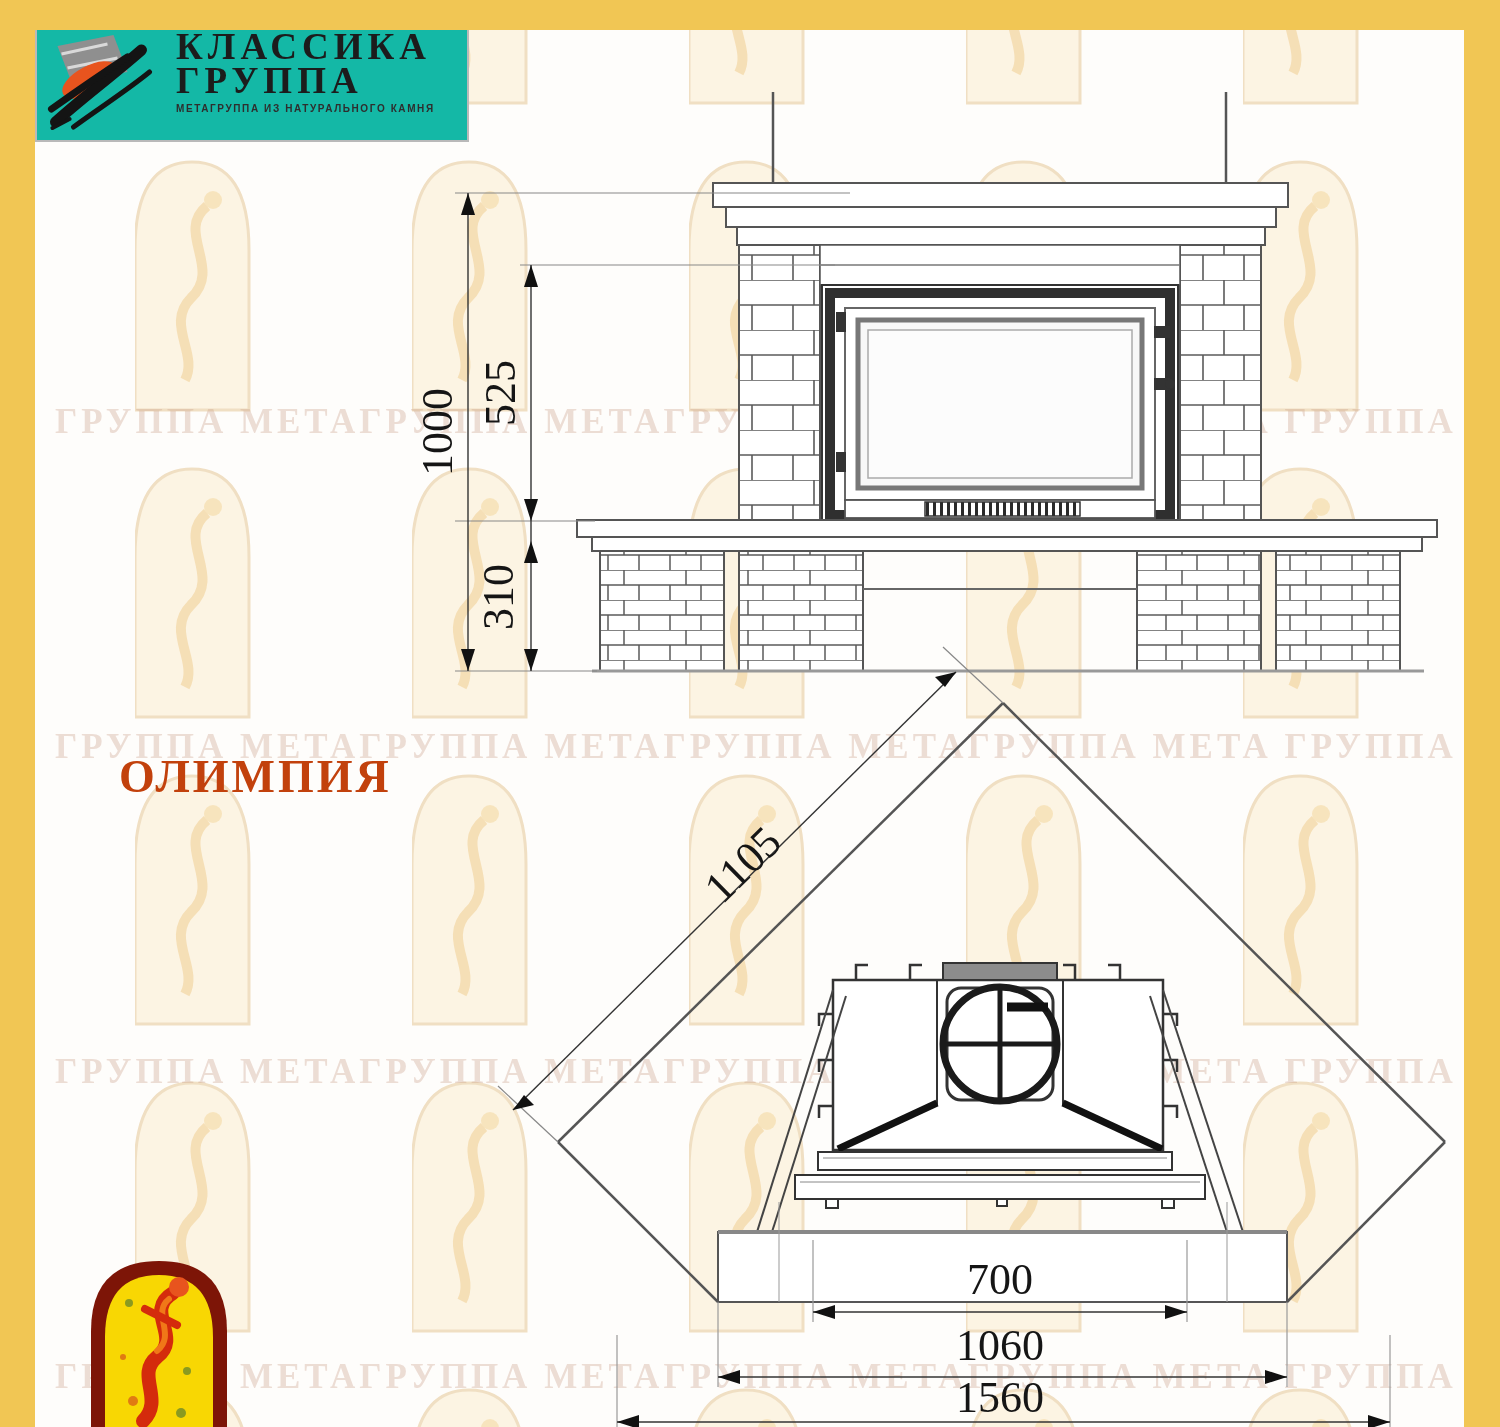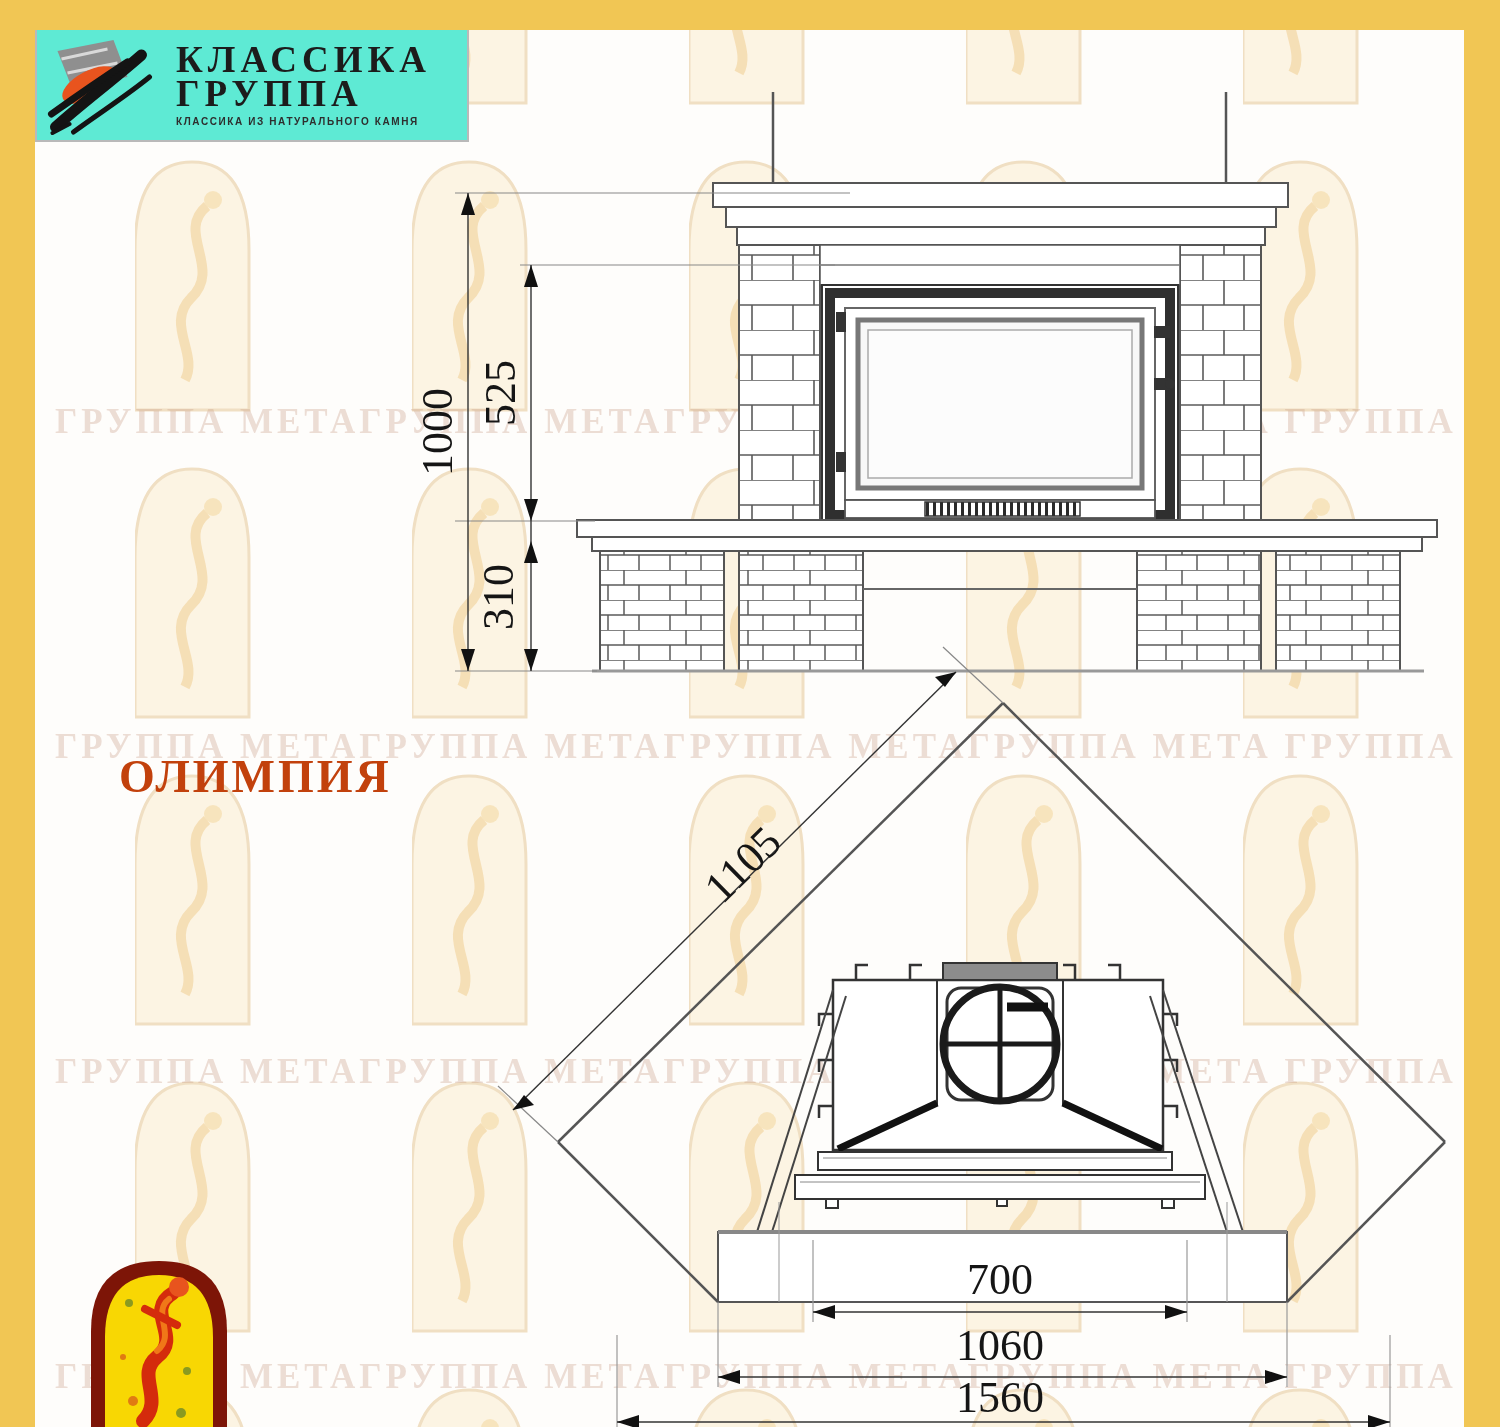--- a/index.html
+++ b/index.html
@@ -13,22 +13,22 @@
   #frame-right{left:1464px;top:0;width:36px;height:1427px;}
   #page{position:absolute;left:35px;top:30px;width:1429px;height:1397px;background:#fefdfb;overflow:hidden;}
   
   .wm-row{
     position:absolute;left:20px;width:1405px;overflow:hidden;white-space:nowrap;
     font-family:"Liberation Serif",serif;font-weight:bold;font-size:35px;letter-spacing:4px;
     color:rgba(202,158,138,0.34);z-index:1;
   }
   
   #logo-box{
-    position:absolute;left:0px;top:-2px;width:430px;height:110px;background:#5eead4;
-    border:2px solid #b9b9b9;z-index:6;display:flex;align-items:center;
+    position:absolute;left:0px;top:-2px;width:430px;height:110px;background:#14b8a6;
+    border:2px solid #b9b9b9;z-index:6;display:flex;align-items:flex-start;
   }
   #logo-mark{width:125px;height:100px;margin-left:8px;flex:none;}
   #logo-text{margin-left:6px;}
   .logo-title{
     font-family:"Liberation Serif",serif;font-weight:bold;color:#1c1c1c;
     font-size:37px;line-height:34px;letter-spacing:5px;
   }
   #logo-subtitle{
     font-family:"Liberation Sans",sans-serif;font-weight:bold;color:#2e2e2e;
     font-size:10px;letter-spacing:1.6px;margin-top:5px;white-space:nowrap;
@@ -74,21 +74,21 @@
       <path d="M14,24 L60,14 M20,38 L70,28" stroke="#d9d9d9" stroke-width="3" fill="none"></path>
       <ellipse cx="42" cy="50" rx="30" ry="14" transform="rotate(-28 42 50)" fill="#E8541E"></ellipse>
       <path d="M8,92 C32,70 62,48 94,20" stroke="#141414" stroke-width="11" fill="none" stroke-linecap="round"></path>
       <path d="M4,79 C28,62 54,44 80,27" stroke="#141414" stroke-width="7" fill="none" stroke-linecap="round"></path>
       <path d="M26,97 C52,78 80,60 102,42" stroke="#141414" stroke-width="5" fill="none" stroke-linecap="round"></path>
       <path d="M5,98 L22,89" stroke="#141414" stroke-width="4" stroke-linecap="round"></path>
     </svg>
     <div id="logo-text">
       <div class="logo-title">КЛАССИКА</div>
       <div class="logo-title">ГРУППА</div>
-      <div id="logo-subtitle">КЛАССИКА ИЗ НАТУРАЛЬНОГО КАМНЯ</div>
+      <div id="logo-subtitle">МЕТАГРУППА ИЗ НАТУРАЛЬНОГО КАМНЯ</div>
     </div>
   </div>
 
   <div id="model-name">ОЛИМПИЯ</div>
 
   <svg id="drawing" width="1429" height="1397" viewBox="0 0 1429 1397">
     <defs>
       <pattern id="brickCol" patternUnits="userSpaceOnUse" width="82" height="50">
         <rect width="82" height="50" fill="#ffffff"></rect>
         <path d="M0,0 H82 M0,25 H82 M41,0 V25 M0,25 M20,25 V50 M61,25 V50" stroke="#5a5a5a" stroke-width="1.6" fill="none"></path>

